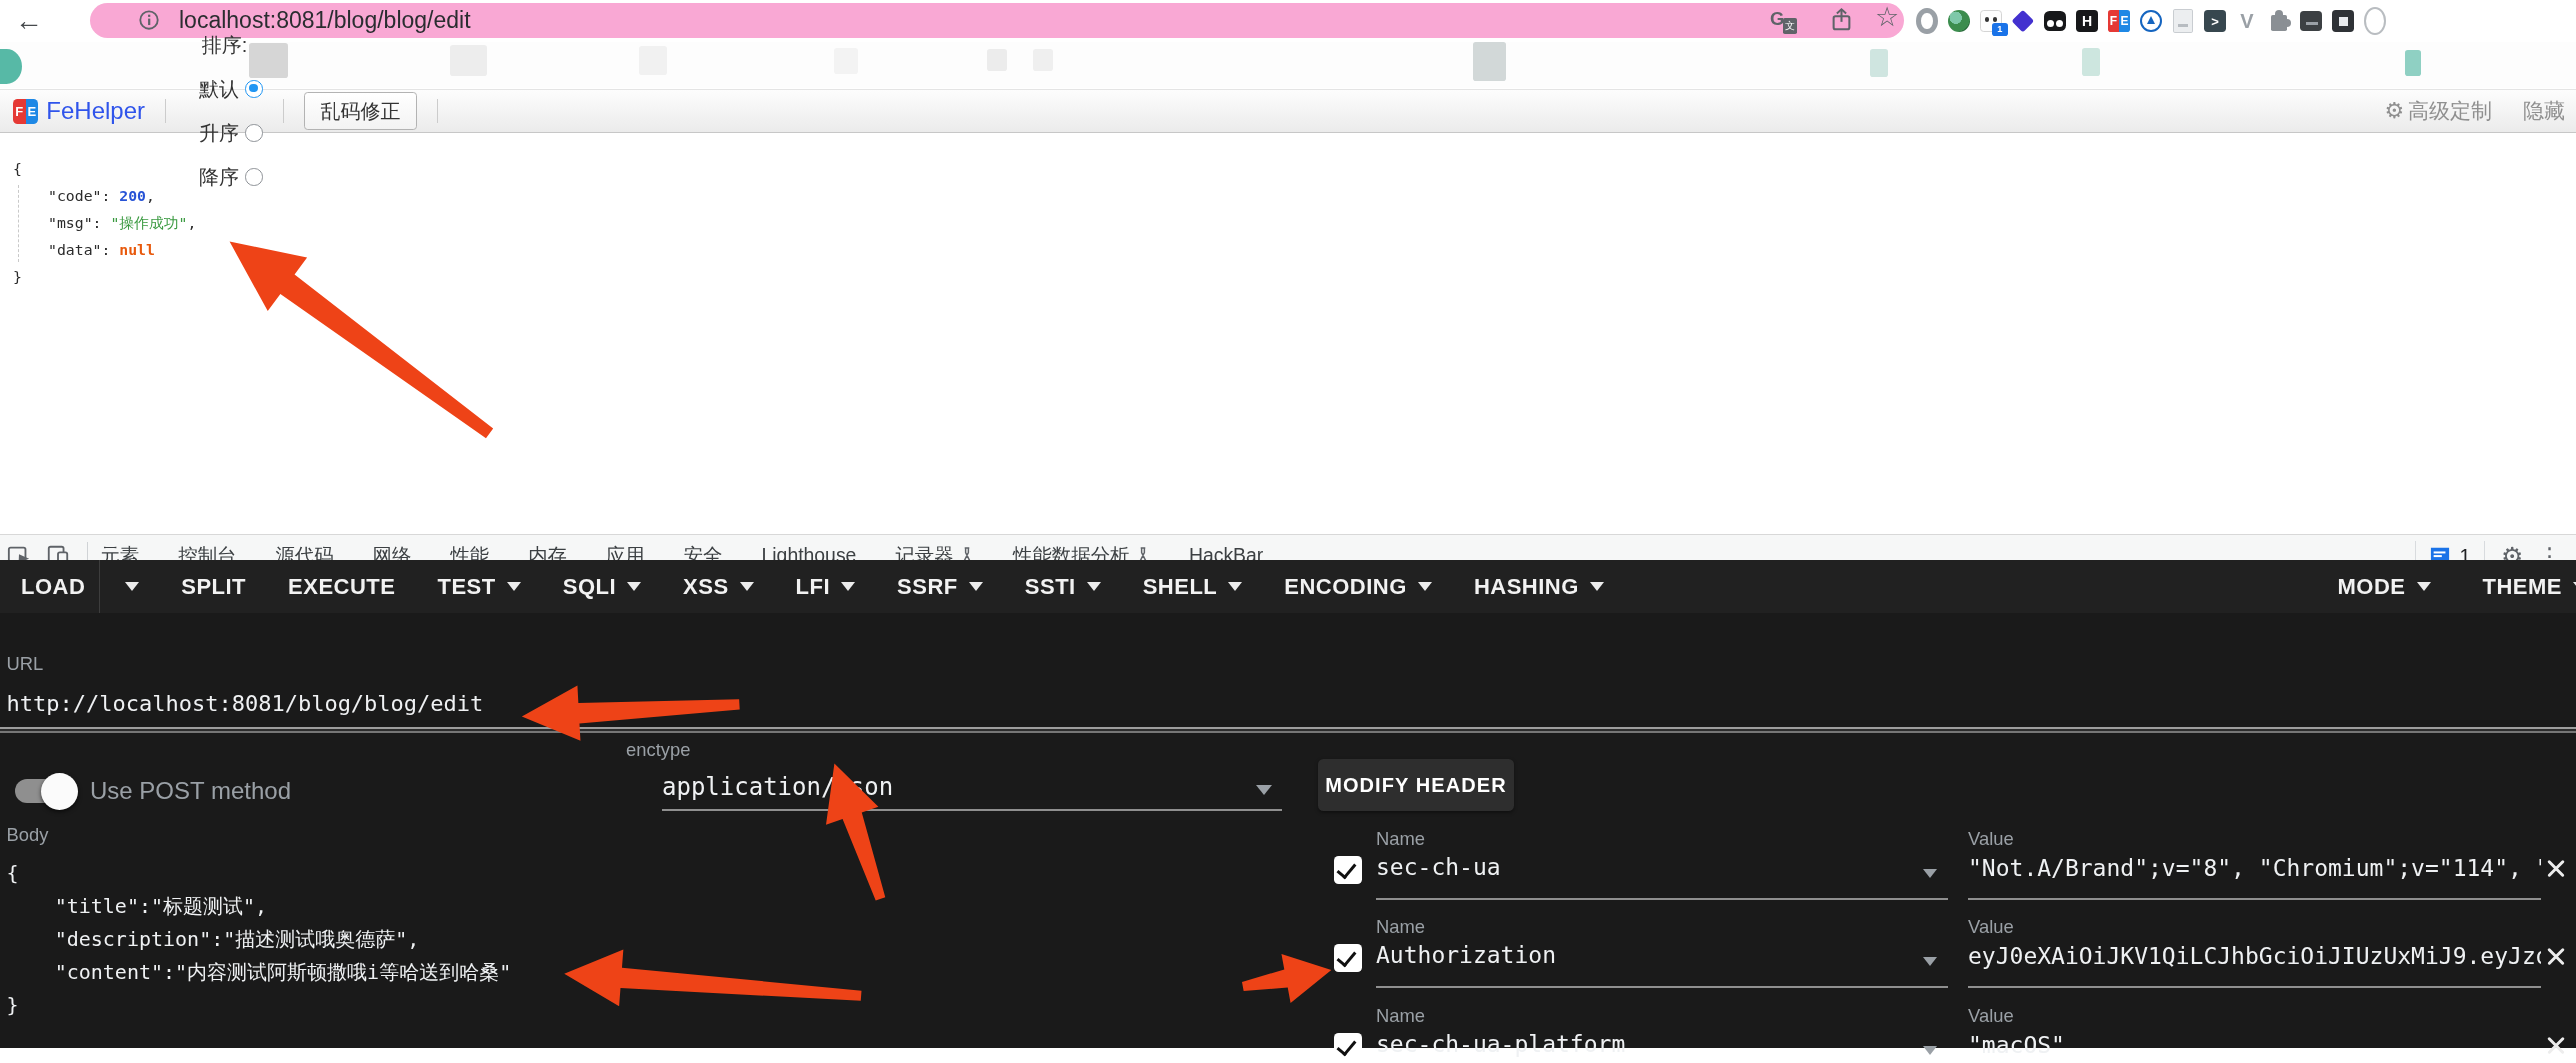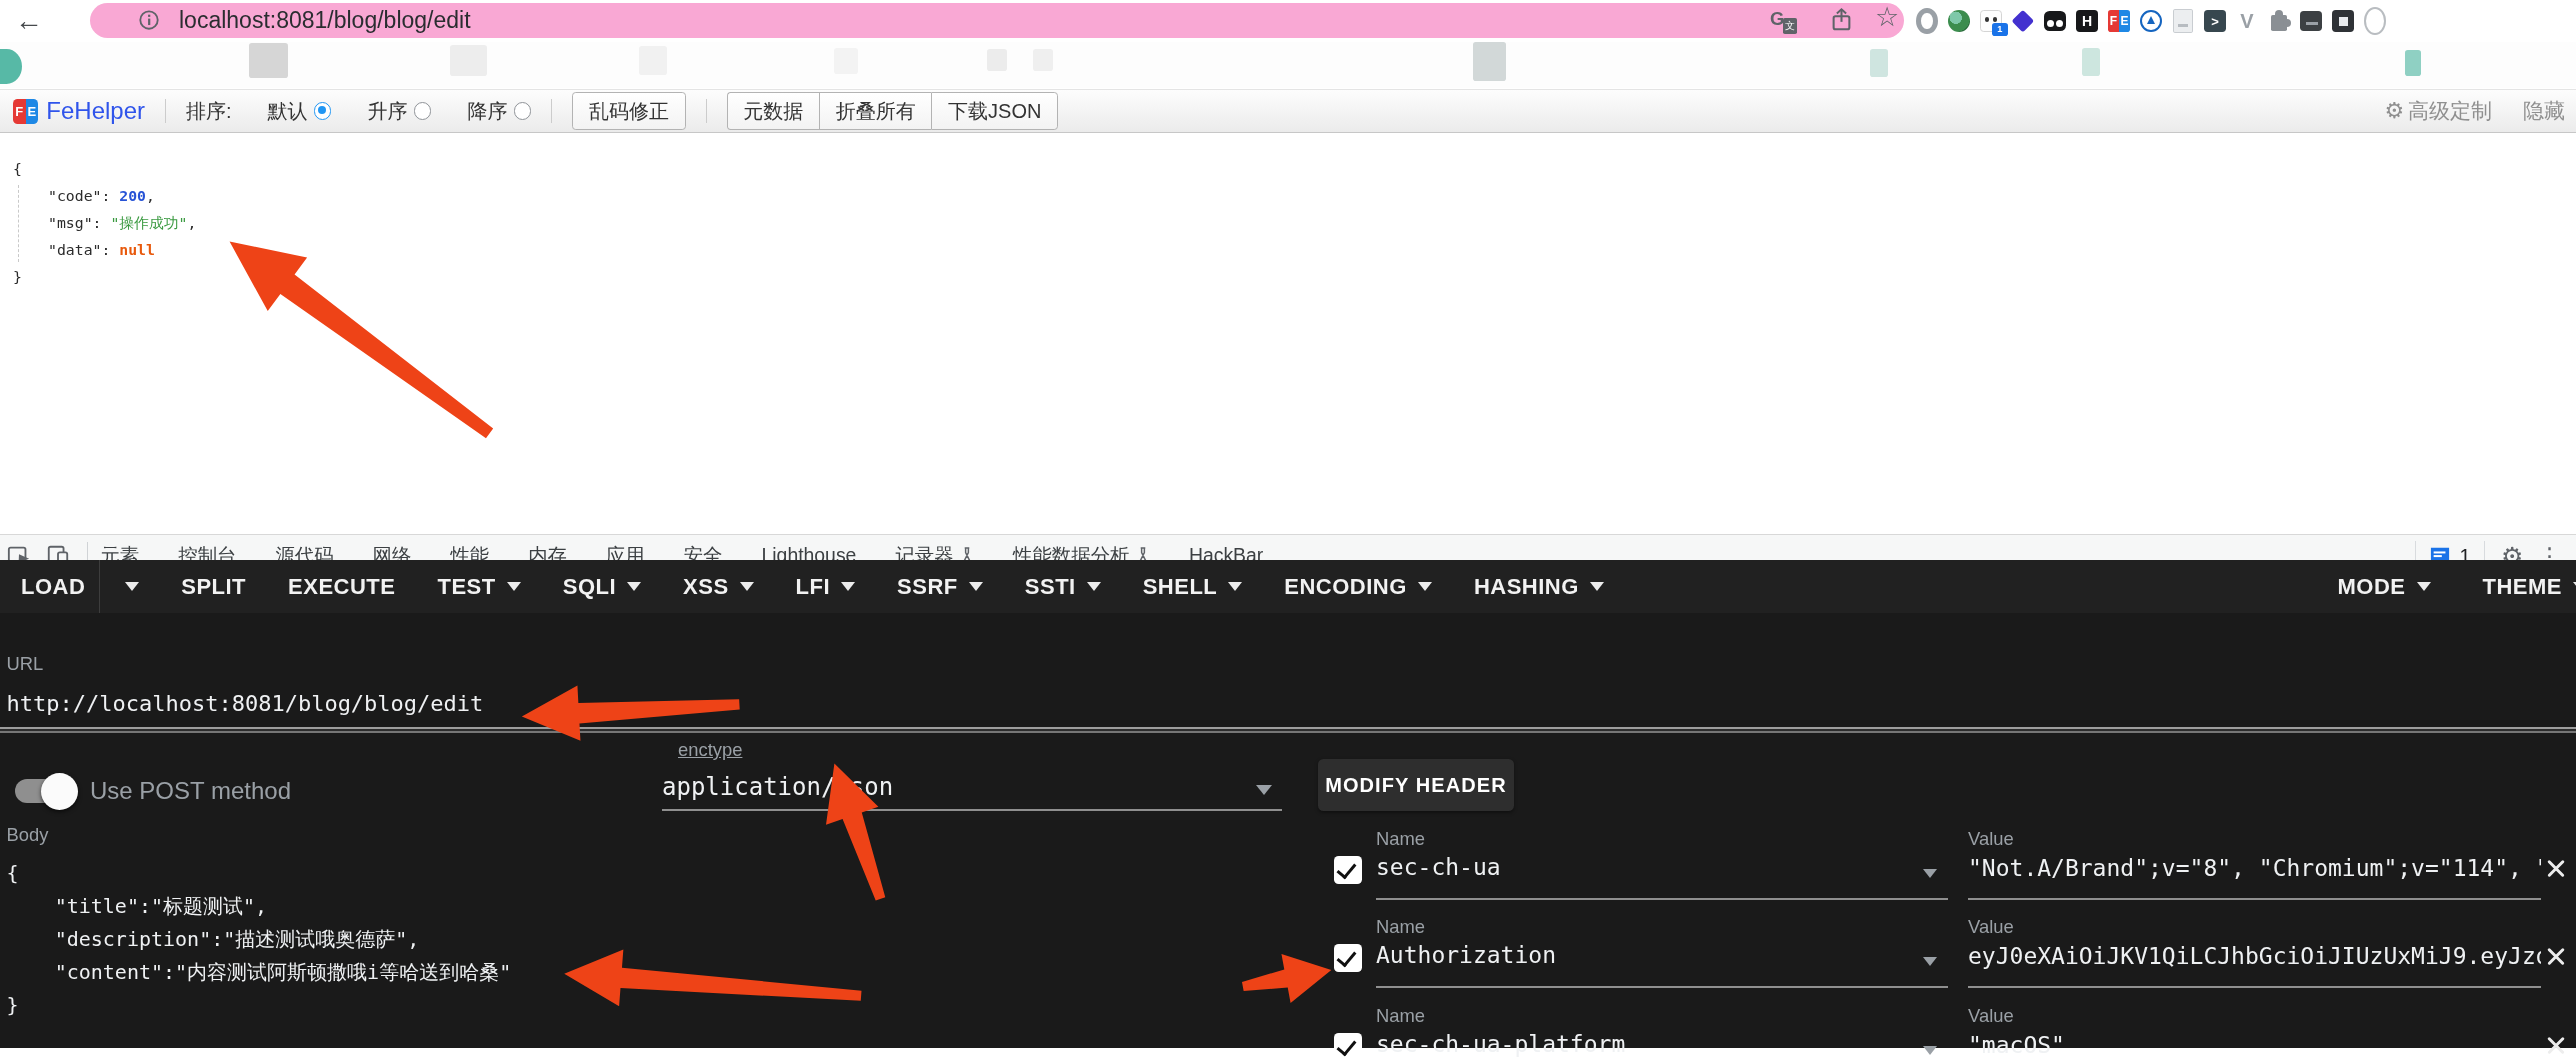--- a/index.html
+++ b/index.html
@@ -46,21 +46,21 @@
   .ghost{position:absolute;border-radius:2.8px;}
 
   
   .fe-bar{left:0;top:89px;width:2576px;height:44px;box-sizing:border-box;
           background:linear-gradient(#fdfdfd,#ebebeb);border-top:0.9px solid #e4e4e4;border-bottom:0.9px solid #c7c7c7;
           display:flex;align-items:center;padding:0 9.2px 0 13px;font-size:20px;color:#333;}
   .fe-logo{width:25px;height:25px;border-radius:4.6px;overflow:hidden;display:flex;flex:0 0 auto;}
   .fe-logo b{width:50%;height:100%;color:#fff;font-size:13px;display:flex;align-items:center;justify-content:center;}
   .fe-brand{color:#2f54eb;font-size:24px;margin-left:8.3px;text-align:right;}
   .vsep{width:0.9px;height:24px;background:#ccc;margin:0 20px;flex:0 0 auto;}
-  .sort-wrap{display:flex;align-items:center;gap:23px;}
+  .sort-wrap{display:flex;align-items:center;gap:17px;flex-direction:column;}
   .sort-opt{display:flex;align-items:center;gap:6.5px;margin-left:13px;}
   .radio{width:17.5px;height:17.5px;border:1.8px solid #8f9398;border-radius:50%;box-sizing:border-box;background:#fff;position:relative;}
   .radio.sel{border-color:#2196f3;}
   .radio.sel::after{content:"";position:absolute;left:2.8px;top:2.8px;width:8.3px;height:8.3px;border-radius:50%;background:#2196f3;}
   .fe-btn{border:0.9px solid #b3b3b3;background:linear-gradient(#ffffff,#f3f3f3);border-radius:3.7px;
           padding:4.6px 15.7px;font-size:20px;color:#333;}
   .fe-group{display:flex;}
   .fe-group .fe-btn{border-radius:0;border-right-width:0;}
   .fe-group .fe-btn:first-child{border-radius:3.7px 0 0 3.7px;}
   .fe-group .fe-btn:last-child{border-radius:0 3.7px 3.7px 0;border-right-width:0.9px;}
@@ -260,25 +260,20 @@
         <i class="radio"></i>
     </span>
     <span class="sort-opt">
       <span>降序</span>
         <i class="radio"></i>
     </span>
   </span>
   <i class="vsep"></i>
   <span class="fe-btn">乱码修正</span>
   <i class="vsep"></i>
-  <span class="fe-group">
-    <span class="fe-btn">元数据</span>
-    <span class="fe-btn">折叠所有</span>
-    <span class="fe-btn">下载JSON</span>
-  </span>
   <span class="fe-right">
     <span><span class="gear-glyph">⚙</span><span>高级定制</span></span>
     <span>隐藏</span>
   </span>
 </div>
 
 <div class="abs json-view mono">
   <div><span>{</span></div>
   <div class="jindent">
     <span>"code"</span><span>: </span><span class="jnum">200</span><span>,</span>
@@ -430,21 +425,21 @@
 </div>
 
 <span class="abs hb-label" style="left:6.5px;top:653px;">URL</span>
 <span class="abs mono hb-white" style="left:6.5px;top:691px;font-size:22px;">http://localhost:8081/blog/blog/edit</span>
 <i class="abs url-rule"></i>
 
 <i class="abs toggle-track"></i>
 <i class="abs toggle-thumb"></i>
 <span class="abs" style="left:90px;top:777px;font-size:24px;color:#9aa0a6;">Use POST method</span>
 
-<span class="abs hb-label" style="left:678px;top:739px;text-decoration:underline;">enctype</span>
+<span class="abs hb-label" style="left:626px;top:739px;">enctype</span>
 <span class="abs mono hb-white" style="left:662px;top:773px;font-size:24px;">application/json</span>
 <i class="abs enc-caret"></i>
 <i class="abs hb-line" style="left:662px;top:809px;width:620px;"></i>
 
 <div class="abs modify-btn">MODIFY HEADER</div>
 
 <span class="abs hb-label" style="left:6.5px;top:824px;">Body</span>
 <pre class="abs body-pre mono">{
     "title":"标题测试",
     "description":"描述测试哦奥德萨",

